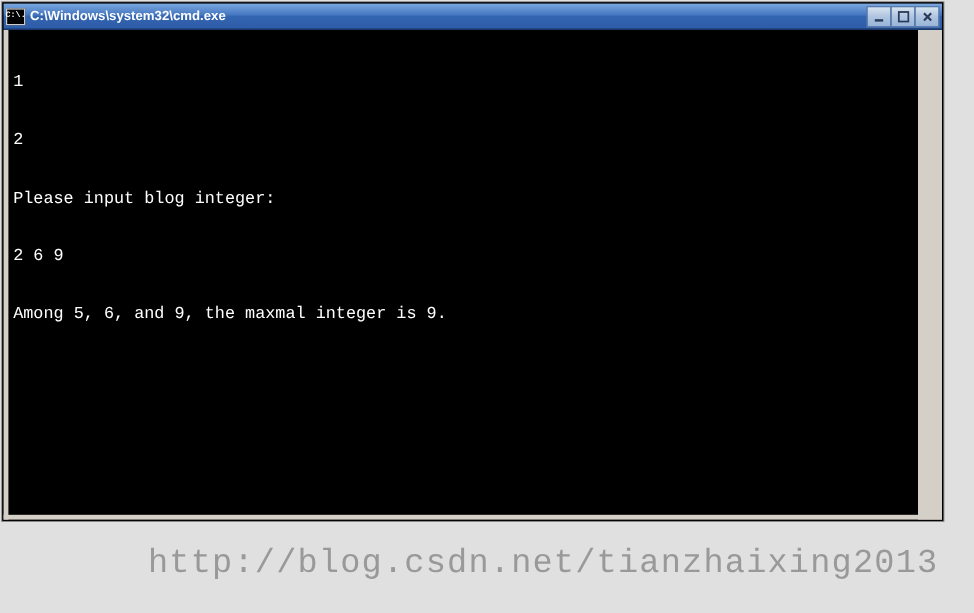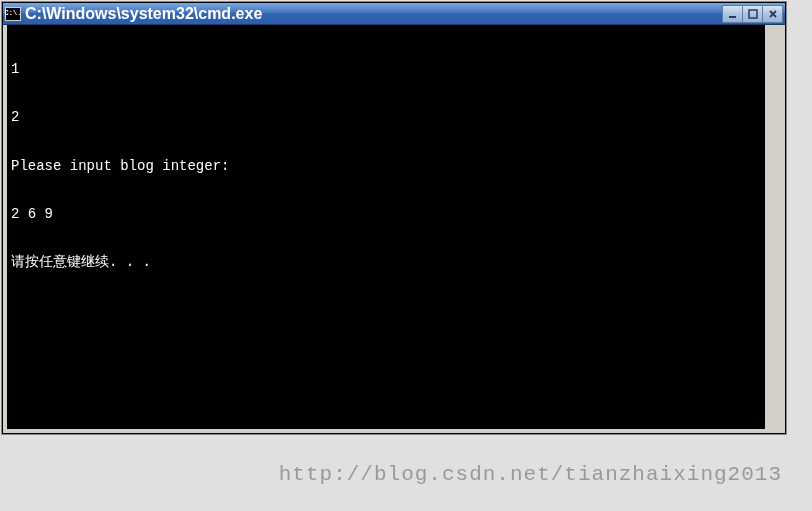--- a/index.html
+++ b/index.html
@@ -51,21 +51,21 @@
     }
     .window-icon-text {
       color: #fff;
       font-size: 7px;
       font-family: "Courier New", monospace;
       font-weight: bold;
       line-height: 1;
     }
     .title-text {
       color: #fff;
-      font-size: 16px;
+      font-size: 11px;
       font-weight: bold;
       font-family: Tahoma, Arial, sans-serif;
     }
     .window-controls {
       display: flex;
       gap: 0;
     }
     .ctrl-btn {
       width: 21px;
       height: 18px;
@@ -132,21 +132,21 @@
       border: 1px solid #888;
     }
     .line {
       display: block;
     }
     .watermark {
       position: absolute;
       right: 30px;
       bottom: 25px;
       color: #999;
-      font-size: 21px;
+      font-size: 28px;
       font-family: "Courier New", monospace;
       letter-spacing: 1px;
       pointer-events: none;
     }
   </style>
 </head>
 <body>
 
 <div class="window">
   <div class="titlebar">
@@ -172,21 +172,21 @@
             <path d="M2 2 L8 8 M8 2 L2 8" stroke="#2a3a5a" stroke-width="1.8"></path>
           </svg>
       </div>
     </div>
   </div>
   <div class="terminal">
     <span class="line">1</span>
     <span class="line">2</span>
     <span class="line">Please input blog integer:</span>
     <span class="line">2 6 9</span>
-    <span class="line">请按任意键继续. . .</span>
+    <span class="line">Among 5, 6, and 9, the maxmal integer is 9.</span>
     <div class="scrollbar">
       <div class="scroll-btn">▲</div>
       <div class="scroll-thumb"></div>
       <div class="scroll-btn scroll-btn-bottom">▼</div>
     </div>
   </div>
 </div>
 
 <div class="watermark">http://blog.csdn.net/tianzhaixing2013</div>
 

